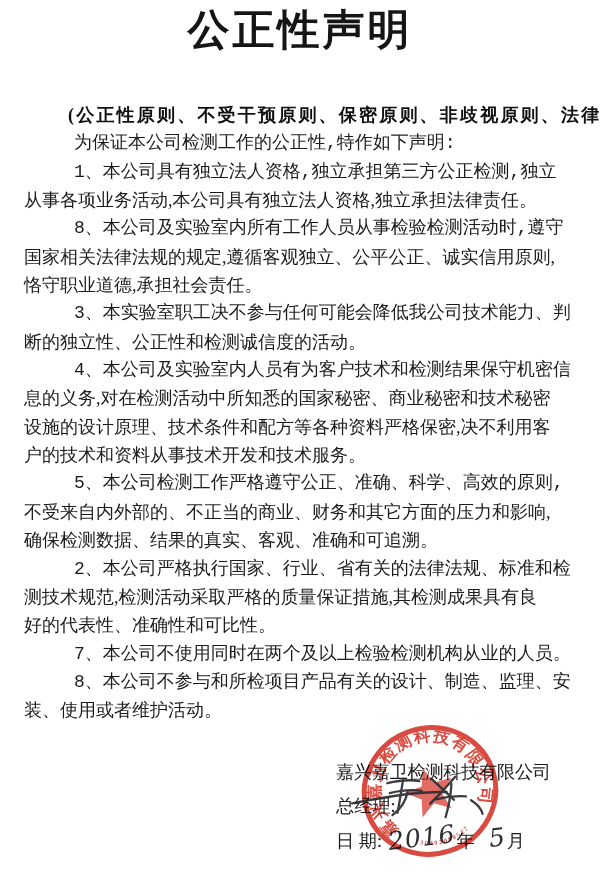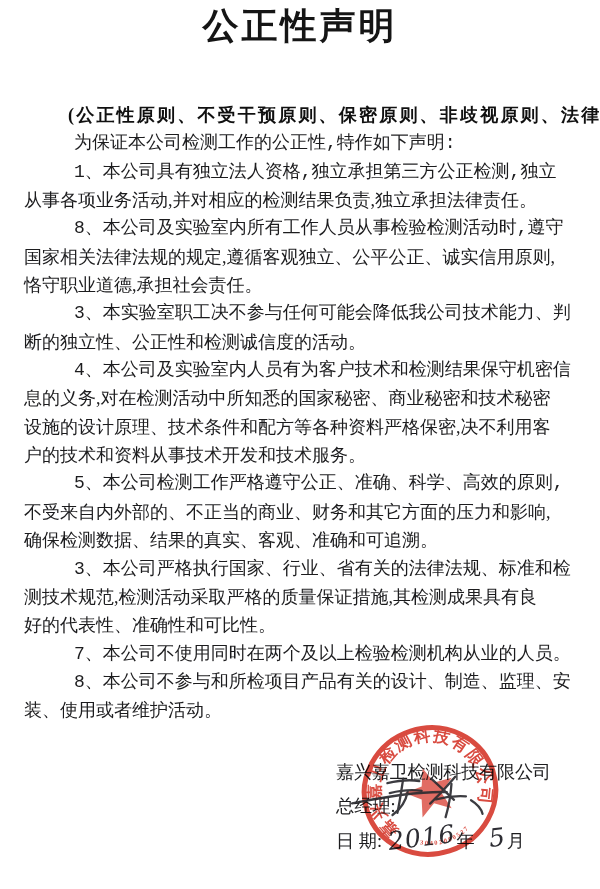--- a/index.html
+++ b/index.html
@@ -8,21 +8,21 @@
     width:600px;height:889px;
     margin:0 auto;
     background:#ffffff;
     overflow:hidden;
     font-family:"Liberation Serif","DejaVu Serif",serif;
     color:#1c1c1e;
   }
   .title{
     position:absolute;top:6px;left:0;width:100%;
     margin:0;text-align:center;
-    font-size:36px;line-height:1.15;font-weight:700;
+    font-size:42px;line-height:1.15;font-weight:700;
     letter-spacing:3px;color:#151515;
   }
   .body-text{
     position:absolute;top:101px;left:24px;width:568px;
     font-size:18px;line-height:28.35px;
   }
   .ln{white-space:nowrap;}
   .ind{padding-left:50px;font-family:Liberation Mono, monospace;}
   .bold-ln{padding-left:44px;font-weight:700;letter-spacing:2.2px;color:#101010;}
   .sig-block{
@@ -56,34 +56,34 @@
 <body>
 
 <div class="page">
 
   <h1 class="title">公正性声明</h1>
 
   <div class="body-text">
     <div class="ln bold-ln">(公正性原则、不受干预原则、保密原则、非歧视原则、法律责任)</div>
     <div class="ln ind">为保证本公司检测工作的公正性,特作如下声明:</div>
     <div class="ln ind">1、本公司具有独立法人资格,独立承担第三方公正检测,独立</div>
-    <div class="ln">从事各项业务活动,并对相应的检测结果负责,独立承担法律责任。</div>
+    <div class="ln">从事各项业务活动,本公司具有独立法人资格,独立承担法律责任。</div>
     <div class="ln ind">8、本公司及实验室内所有工作人员从事检验检测活动时,遵守</div>
     <div class="ln">国家相关法律法规的规定,遵循客观独立、公平公正、诚实信用原则,</div>
     <div class="ln">恪守职业道德,承担社会责任。</div>
     <div class="ln ind">3、本实验室职工决不参与任何可能会降低我公司技术能力、判</div>
     <div class="ln">断的独立性、公正性和检测诚信度的活动。</div>
     <div class="ln ind">4、本公司及实验室内人员有为客户技术和检测结果保守机密信</div>
     <div class="ln">息的义务,对在检测活动中所知悉的国家秘密、商业秘密和技术秘密</div>
     <div class="ln">设施的设计原理、技术条件和配方等各种资料严格保密,决不利用客</div>
     <div class="ln">户的技术和资料从事技术开发和技术服务。</div>
     <div class="ln ind">5、本公司检测工作严格遵守公正、准确、科学、高效的原则,</div>
     <div class="ln">不受来自内外部的、不正当的商业、财务和其它方面的压力和影响,</div>
     <div class="ln">确保检测数据、结果的真实、客观、准确和可追溯。</div>
-    <div class="ln ind">3、本公司严格执行国家、行业、省有关的法律法规、标准和检</div>
+    <div class="ln ind">2、本公司严格执行国家、行业、省有关的法律法规、标准和检</div>
     <div class="ln">测技术规范,检测活动采取严格的质量保证措施,其检测成果具有良</div>
     <div class="ln">好的代表性、准确性和可比性。</div>
     <div class="ln ind">7、本公司不使用同时在两个及以上检验检测机构从业的人员。</div>
     <div class="ln ind">8、本公司不参与和所检项目产品有关的设计、制造、监理、安</div>
     <div class="ln">装、使用或者维护活动。</div>
   </div>
 
   <div class="sig-block">
     <div class="sig-company">嘉兴嘉卫检测科技有限公司</div>
     <div class="sig-row">

